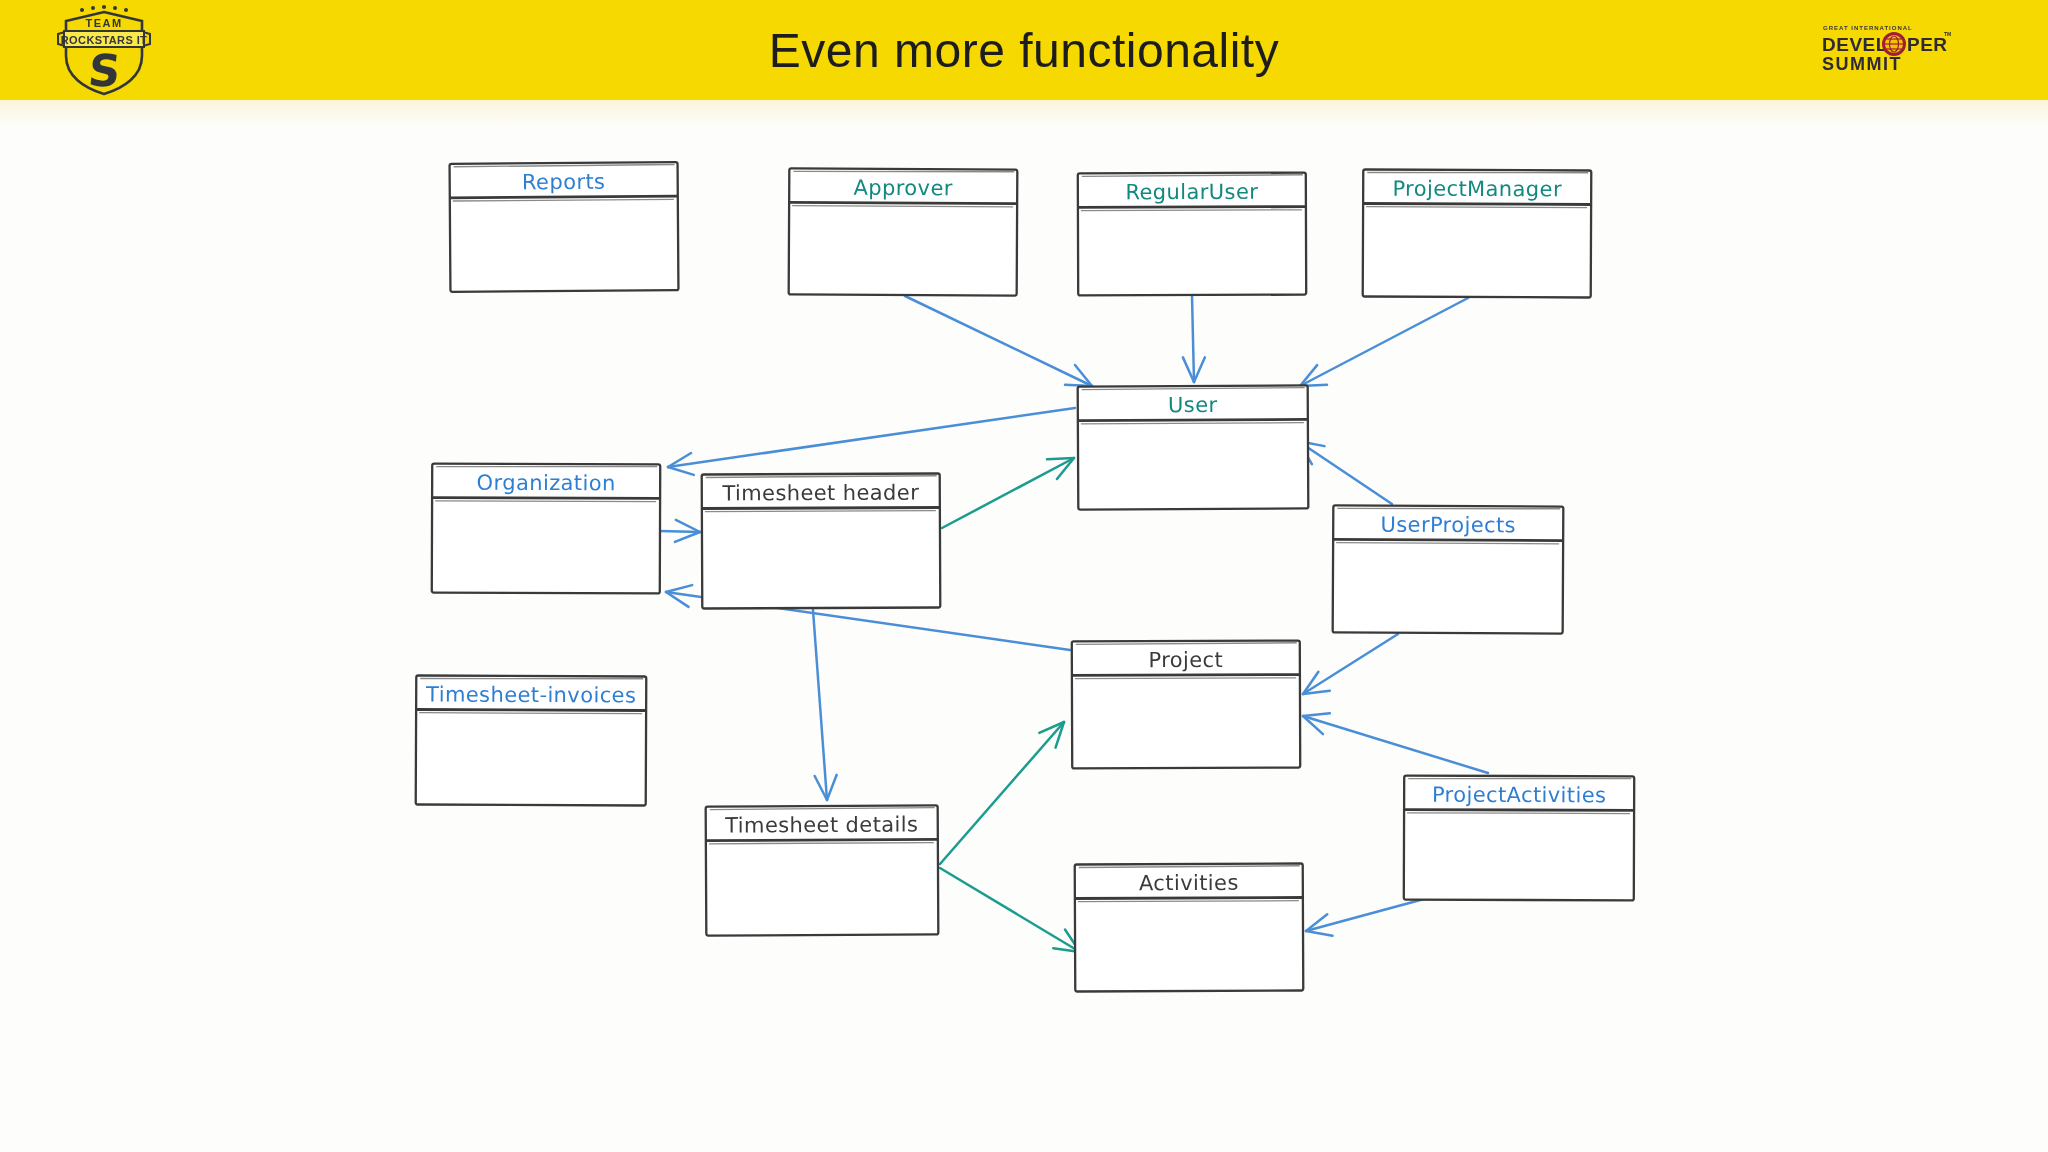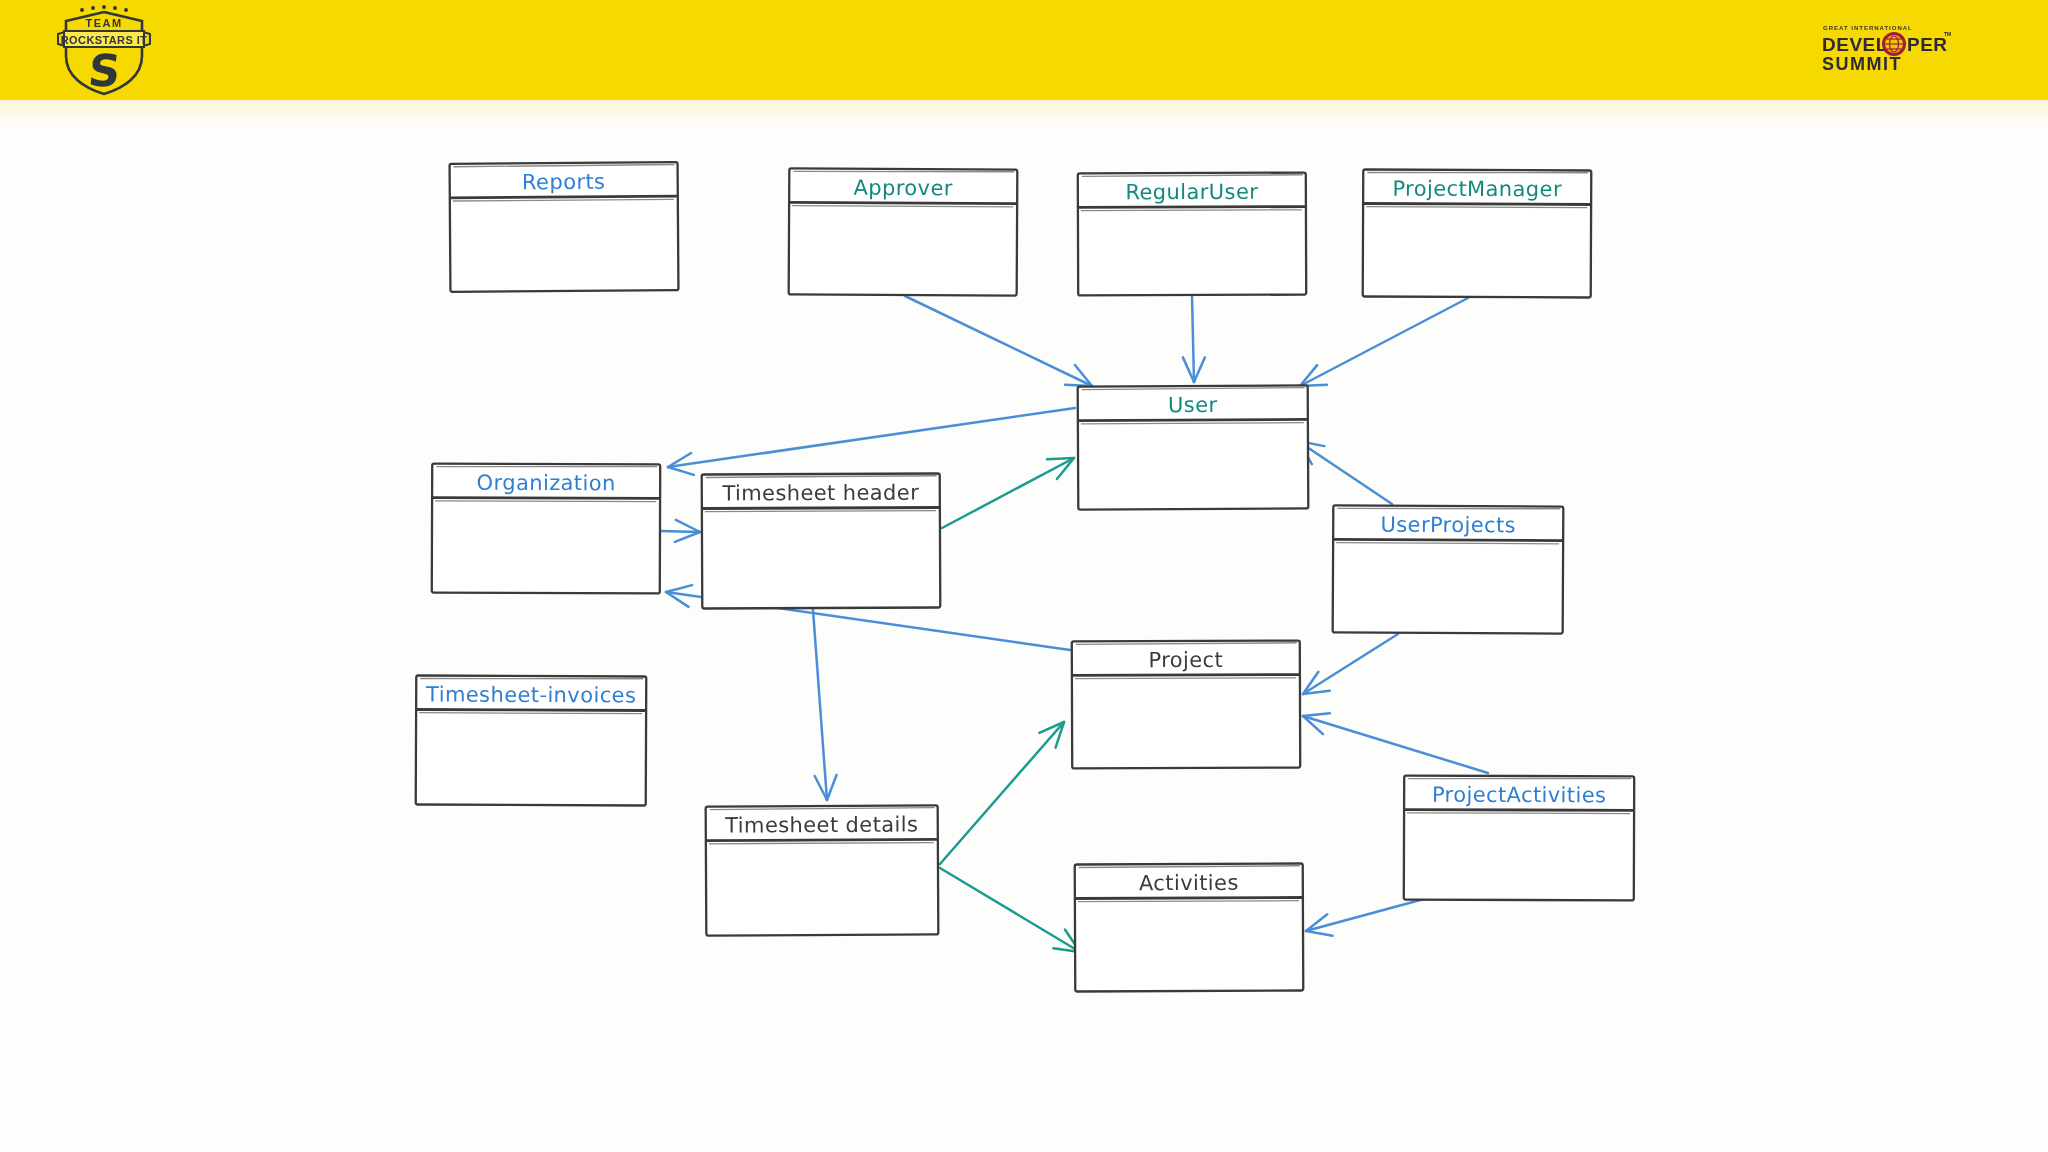--- a/index.html
+++ b/index.html
@@ -187,20 +187,21 @@
       <g transform="rotate(-0.25 1189 927.5)">
         <rect x="1075" y="864" width="228" height="127" rx="2" fill="#ffffff" stroke="#3a3a3a" stroke-width="2.3"></rect>
         <line x1="1079" y1="867" x2="1300" y2="866.2" stroke="#8a8a8a" stroke-width="1.4"></line>
         <line x1="1075" y1="898" x2="1303" y2="898" stroke="#3a3a3a" stroke-width="2.8"></line>
         <line x1="1078" y1="901.2" x2="1299" y2="901.2" stroke="#8a8a8a" stroke-width="1.3"></line>
         <text x="1189" y="890" text-anchor="middle" fill="#3b3b3b" font-size="21" class="diag-label">Activities</text>
       </g>
     </svg>
 
   <div id="topbar" style="background: rgb(245, 217, 0);">
+    <div id="slide-title">Even more functionality</div>
 
     <svg id="logo-left" class="logo" width="104" height="94" viewBox="0 0 104 94">
       <g stroke="#32363b" fill="none" stroke-width="2.6">
         <path d="M52 8 L90 17 V52 C90 72 72 84 52 90 C32 84 14 72 14 52 V17 Z"></path>
       </g>
       <g fill="#32363b">
         <circle cx="30" cy="6" r="2"></circle>
           <circle cx="41" cy="4" r="2"></circle>
           <circle cx="52" cy="3" r="2"></circle>
         <circle cx="63" cy="4" r="2"></circle>

